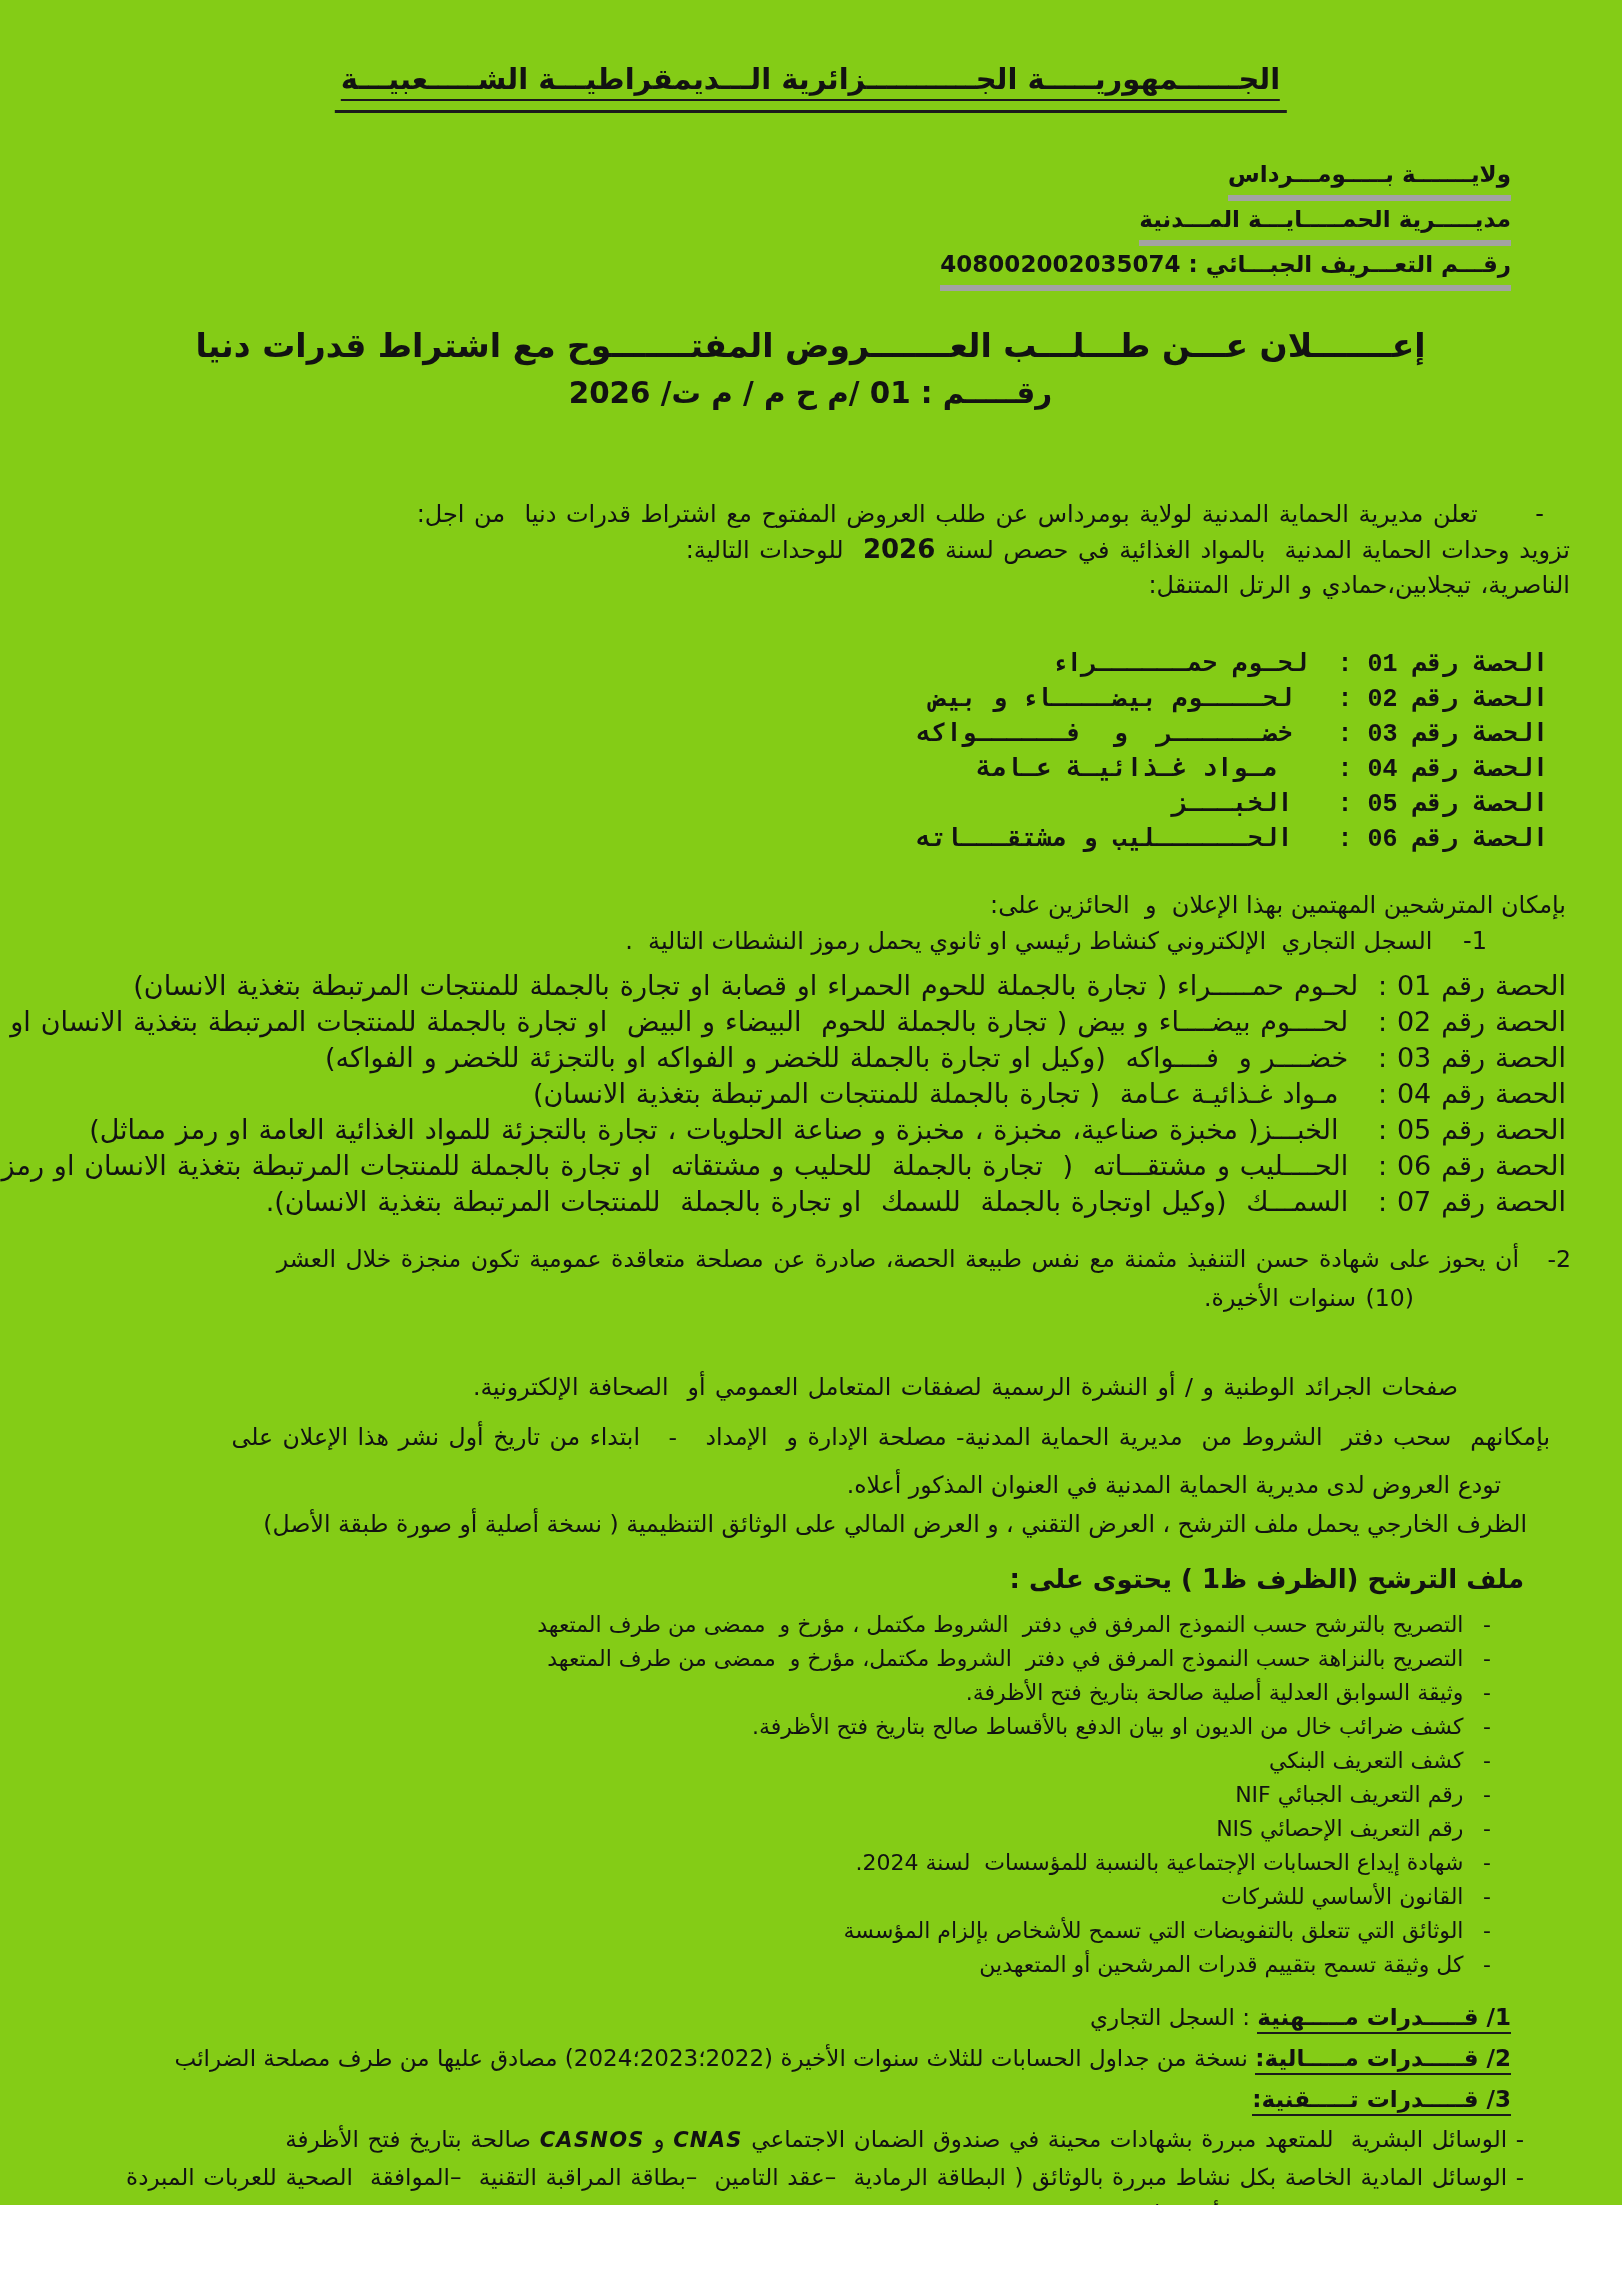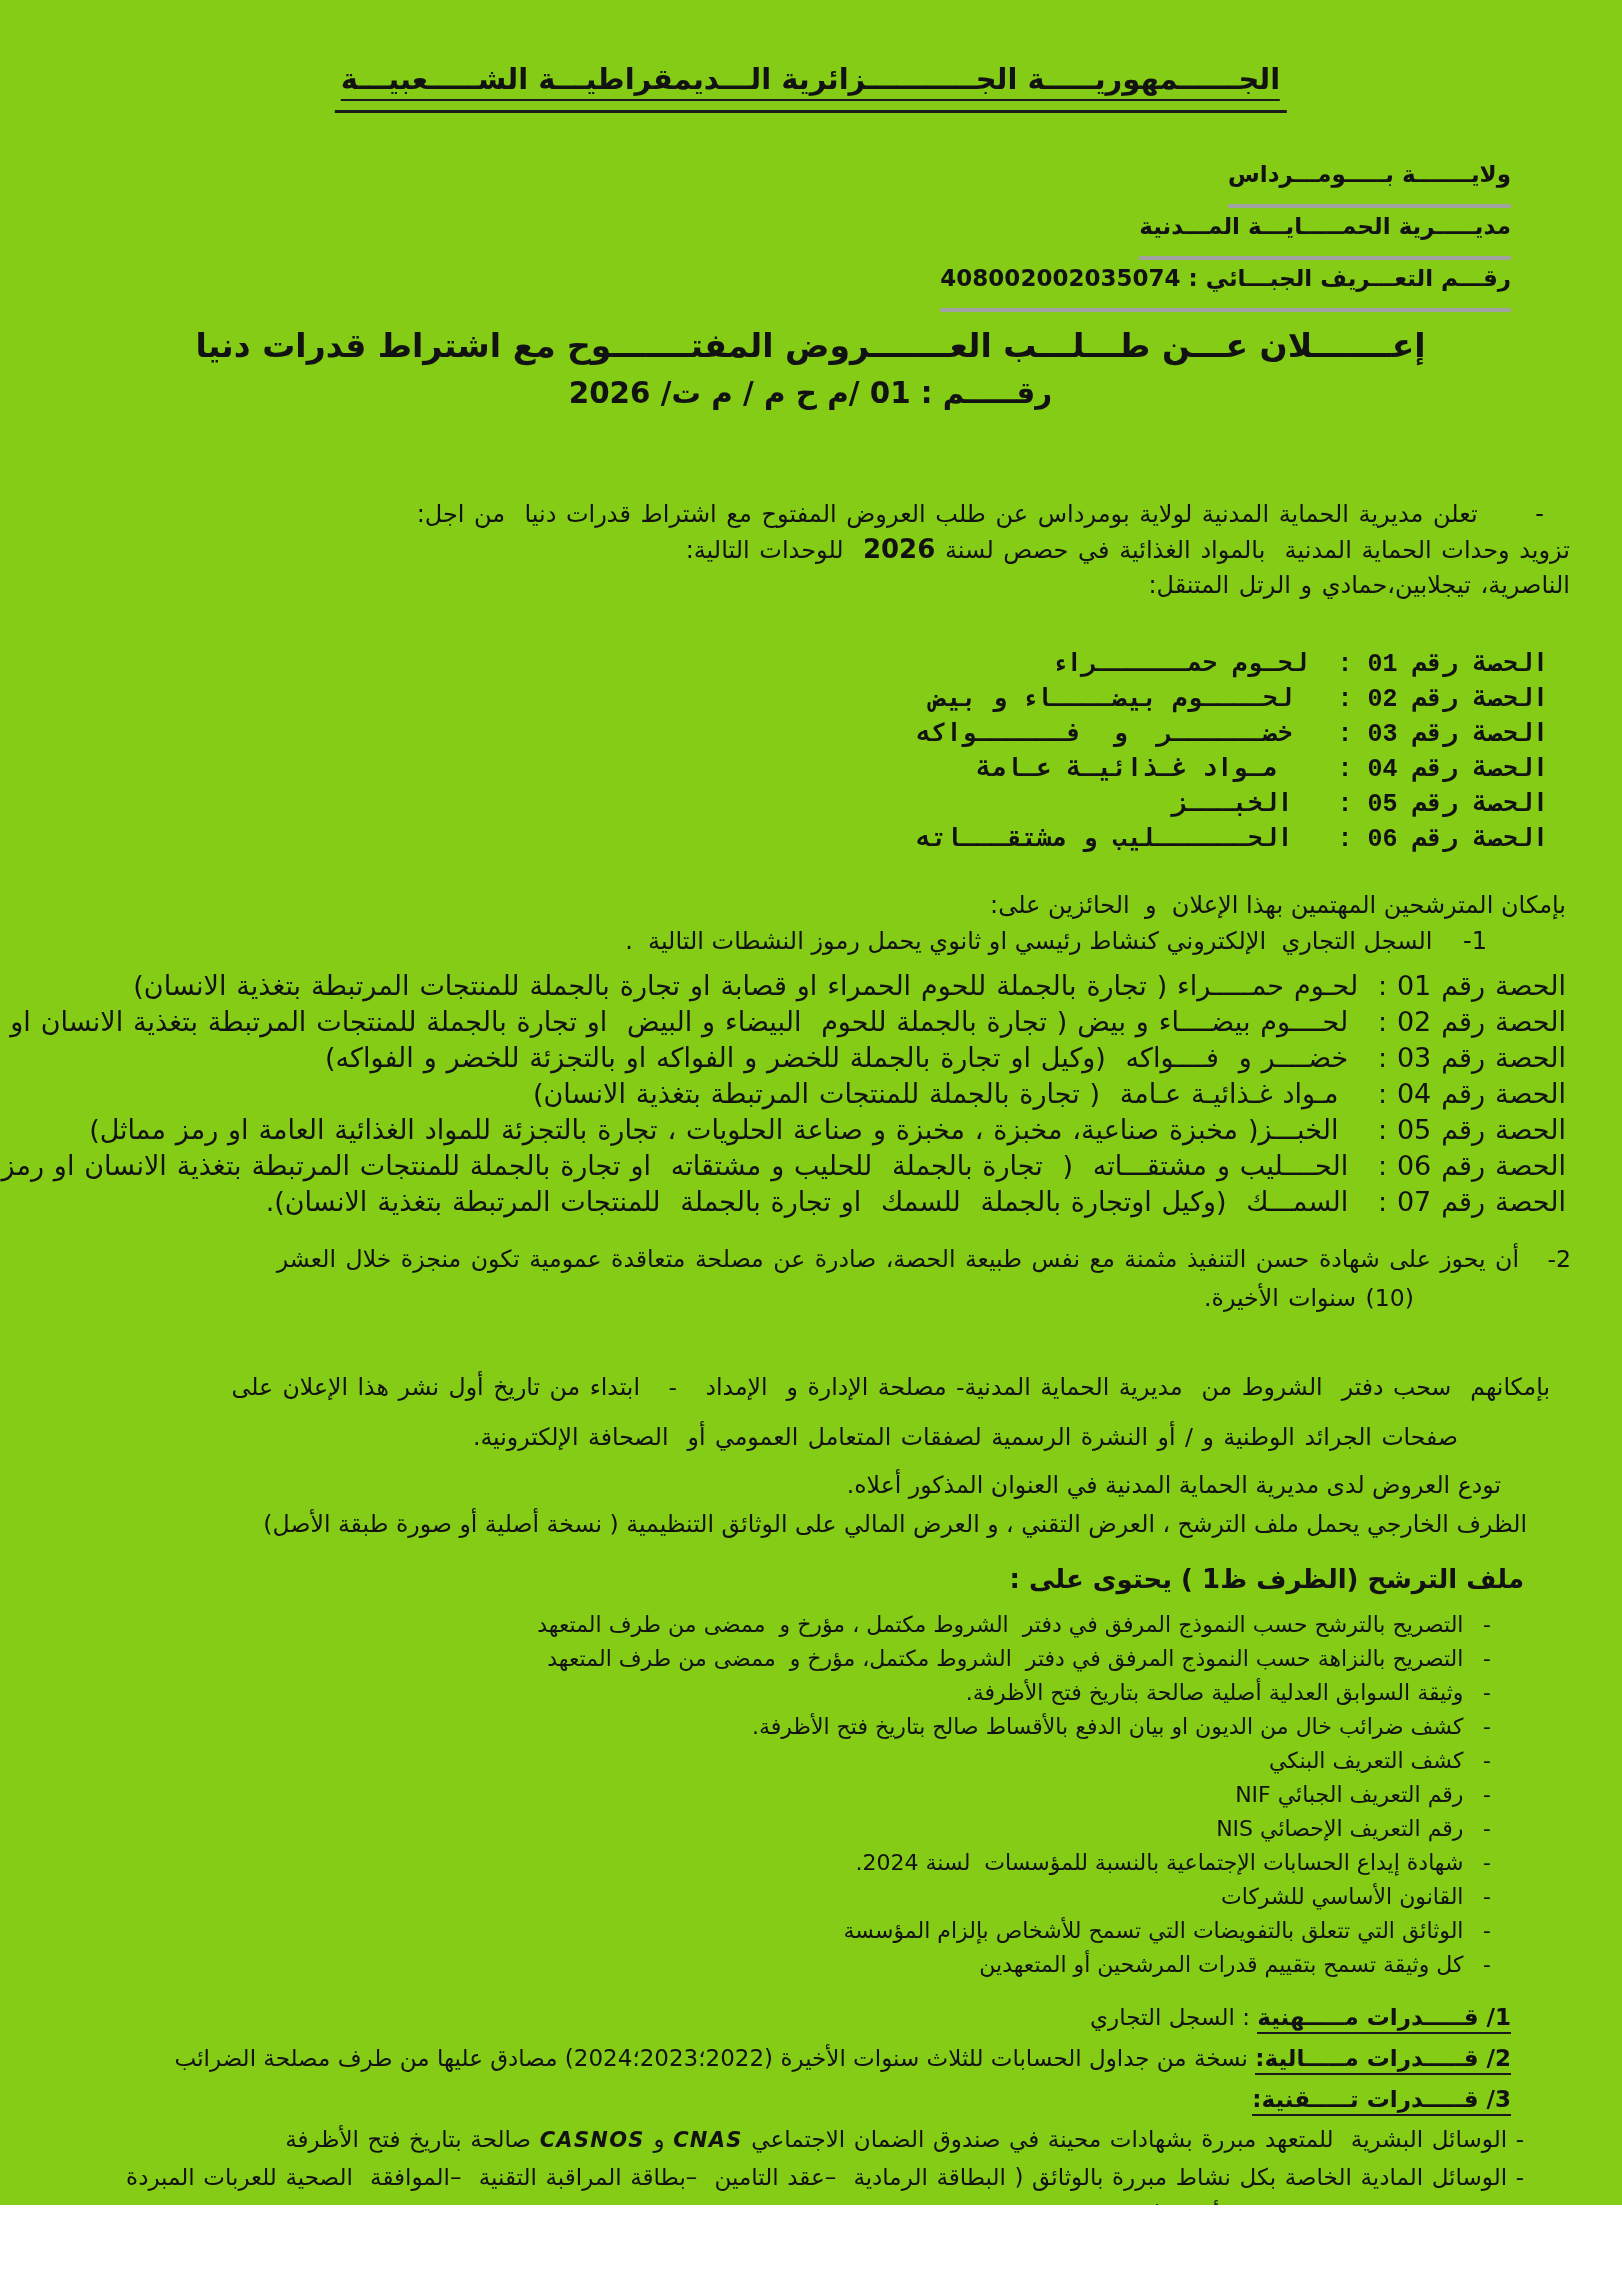--- a/index.html
+++ b/index.html
@@ -18,21 +18,21 @@
   
   .republic{
     top:62px;left:50%;transform:translateX(-50%);
     text-align:center;font-size:29px;font-weight:bold;
     border-bottom:3.3px solid #1b1b1b;padding:0 6.5px 9.2px 6.5px;
     white-space:nowrap;
   }
   .republic .u1{border-bottom:2px solid #1b1b1b;padding-bottom:2.6px;display:inline-block;}
   
   .agency{top:156px;right:111px;font-size:23px;font-weight:bold;line-height:37px;}
-  .agency .u{border-bottom:4px solid #a3a3a3;padding-bottom:11px;display:inline-block;}
+  .agency .u{border-bottom:6px solid #a3a3a3;padding-bottom:2px;display:inline-block;}
   
   .title-block{top:325px;left:0;right:0;text-align:center;font-weight:bold;}
   .title-1{font-size:33px;line-height:42px;letter-spacing:0.7px;white-space:nowrap;}
   .title-2{font-size:29.4px;line-height:38px;margin-top:6.5px;white-space:nowrap;}
   
   .intro{top:497px;right:52px;left:33px;font-size:24px;line-height:35px;word-spacing:2px;}
   .intro .lead{margin-left:0;margin-right:26px;}
   .supply-year{font-weight:bold;font-size:26px;}
   
   .lots{top:647px;right:74px;font-size:25px;font-weight:bold;line-height:35px;font-family:Liberation Mono, monospace;}
@@ -119,22 +119,22 @@
     <div class="line">الحصة رقم 06 :   الحــــليب و مشتقـــاته  (  تجارة بالجملة  للحليب و مشتقاته  او تجارة بالجملة للمنتجات المرتبطة بتغذية الانسان او رمز مماثل)</div>
     <div class="line">الحصة رقم 07 :   السمـــك  (وكيل اوتجارة بالجملة  للسمك  او تجارة بالجملة  للمنتجات المرتبطة بتغذية الانسان).</div>
   </div>
 
   <div class="abs cond2">
     <div class="line">2-   أن يحوز على شهادة حسن التنفيذ مثمنة مع نفس طبيعة الحصة، صادرة عن مصلحة متعاقدة عمومية تكون منجزة خلال العشر</div>
     <div class="line c2b">(10) سنوات الأخيرة.</div>
   </div>
 
   <div class="abs withdraw">
+    <div class="line w2">صفحات الجرائد الوطنية و / أو النشرة الرسمية لصفقات المتعامل العمومي أو  الصحافة الإلكترونية.</div>
     <div class="line">بإمكانهم  سحب دفتر  الشروط من  مديرية الحماية المدنية- مصلحة الإدارة و  الإمداد   -   ابتداء من تاريخ أول نشر هذا الإعلان على</div>
-    <div class="line w2">صفحات الجرائد الوطنية و / أو النشرة الرسمية لصفقات المتعامل العمومي أو  الصحافة الإلكترونية.</div>
   </div>
   <div class="abs deposit line">تودع العروض لدى مديرية الحماية المدنية في العنوان المذكور أعلاه.</div>
   <div class="abs envelope line">الظرف الخارجي يحمل ملف الترشح ، العرض التقني ، و العرض المالي على الوثائق التنظيمية ( نسخة أصلية أو صورة طبقة الأصل)</div>
 
   <div class="abs cand-head line">ملف الترشح (الظرف ظ1 ) يحتوى على :</div>
 
   <div class="abs bullets">
     <div class="bullet">
         <span class="dash">-</span>
         <span class="txt">التصريح بالترشح حسب النموذج المرفق في دفتر  الشروط مكتمل ، مؤرخ و  ممضى من طرف المتعهد</span>

